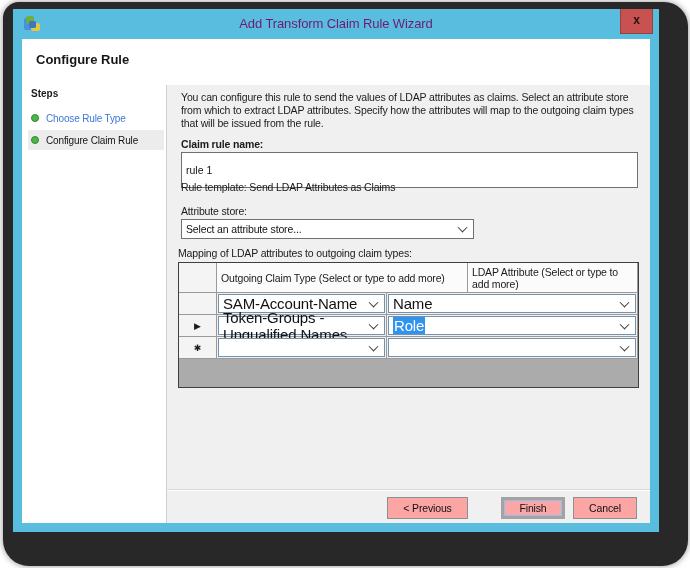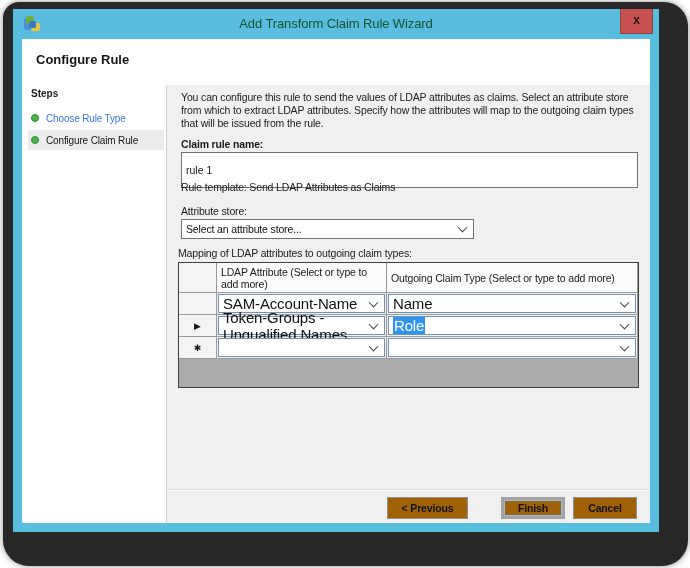--- a/index.html
+++ b/index.html
@@ -13,21 +13,21 @@
            background:#282828; border-radius:16px 24px 26px 26px;
            box-shadow:0 0 6px rgba(0,0,0,.45); }
 
   
   .window { position:absolute; left:13px; top:9px; width:646px; height:523px;
             background:#58bdde; }
 
   .titlebar { position:absolute; left:0; top:0; right:0; height:30px; }
   .app-icon { position:absolute; left:10px; top:6px; width:18px; height:18px; }
   .win-title { position:absolute; left:0; right:0; top:7px; text-align:center;
-               font-size:13px; color:#14532d; letter-spacing:-.1px; }
+               font-size:13px; color:#701a75; letter-spacing:-.1px; }
   .close-btn { position:absolute; right:6px; top:0; width:33px; height:25px;
                background:#c85250; border:1px solid #93403e; border-top:none;
                color:#241212; font-weight:bold; font-size:12px; line-height:23px;
                text-align:center; cursor:default; }
 
   .dialog-body { position:absolute; left:9px; right:9px; top:30px; bottom:9px;
                  background:#ffffff; overflow:hidden; }
 
   .page-heading { position:absolute; left:14px; top:13px; font-size:13px; font-weight:bold; color:#161616; }
 
@@ -84,22 +84,22 @@
   .cell { border-right:1px solid #9a9a9a; border-bottom:1px solid #9a9a9a; padding:1px; display:flex; }
   .gcombo { flex:1; background:#fff; border:1px solid #7292ae; position:relative;
             display:flex; align-items:center; padding-left:4px; font-size:15px; color:#111; }
   .sel-text { background:#2f93f0; color:#fff; padding:0 1px; }
   .g-filler { flex:1 1 auto; background:#ababab; }
 
   
   .footer-sep { position:absolute; left:0; right:0; top:404px; height:2px;
                 border-top:1px solid #d9d9d9; border-bottom:1px solid #ffffff; }
   .btn-row { position:absolute; right:13px; top:412px; display:flex; gap:8px; }
-  .btn { height:22px; background:#a16207; border:1px solid #8f8f8f; font-family:"Liberation Sans",sans-serif;
-         font-size:10.5px; letter-spacing:-.15px; color:#111; text-align:center;font-weight:bold; }
+  .btn { height:22px; background:#fca5a5; border:1px solid #8f8f8f; font-family:"Liberation Sans",sans-serif;
+         font-size:10.5px; letter-spacing:-.15px; color:#111; text-align:center; }
   .btn.prev { width:81px; }
   .btn.finish { width:64px; border:3px solid #a3a3a3; box-shadow:inset 0 0 0 1px #8fc0ee;margin-left:25px; }
   .btn.cancel { width:64px; }
 </style>
 </head>
 <body>
 
 <div class="stage">
   <div class="frame"></div>
 
@@ -148,22 +148,22 @@
             <span>Select an attribute store...</span>
             <span class="chev"></span>
           </div>
 
           <div class="lbl-mapping">Mapping of LDAP attributes to outgoing claim types:</div>
 
           <div class="grid">
 
             <div class="grow g-header">
               <div class="sel-cell"></div>
+              <div class="hdr-cell c2">Outgoing Claim Type (Select or type to add more)</div>
               <div class="hdr-cell c1">LDAP Attribute (Select or type to add more)</div>
-              <div class="hdr-cell c2">Outgoing Claim Type (Select or type to add more)</div>
             </div>
 
             <div class="grow g-row">
               <div class="sel-cell"></div>
               <div class="cell c1">
                 <div class="gcombo">
                   <span>SAM-Account-Name</span>
                   <span class="chev"></span>
                 </div>
               </div>

